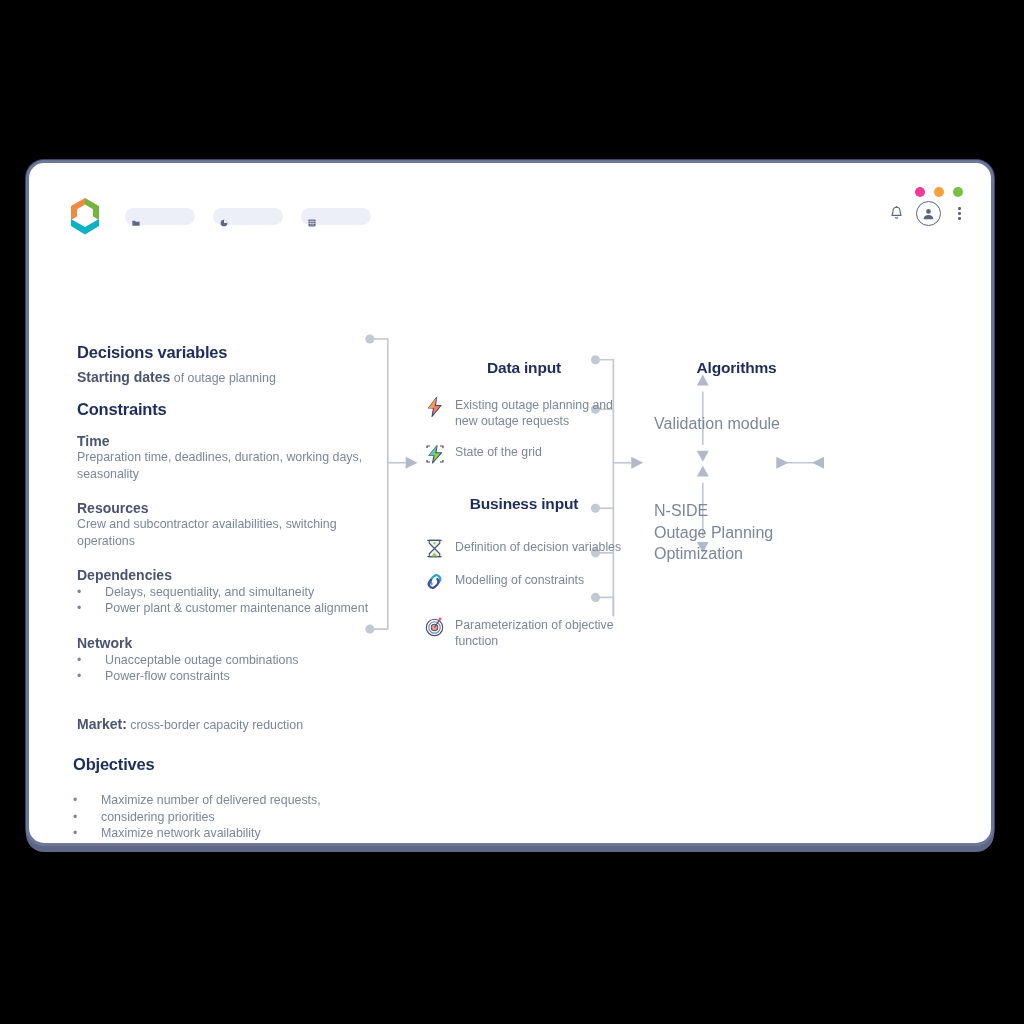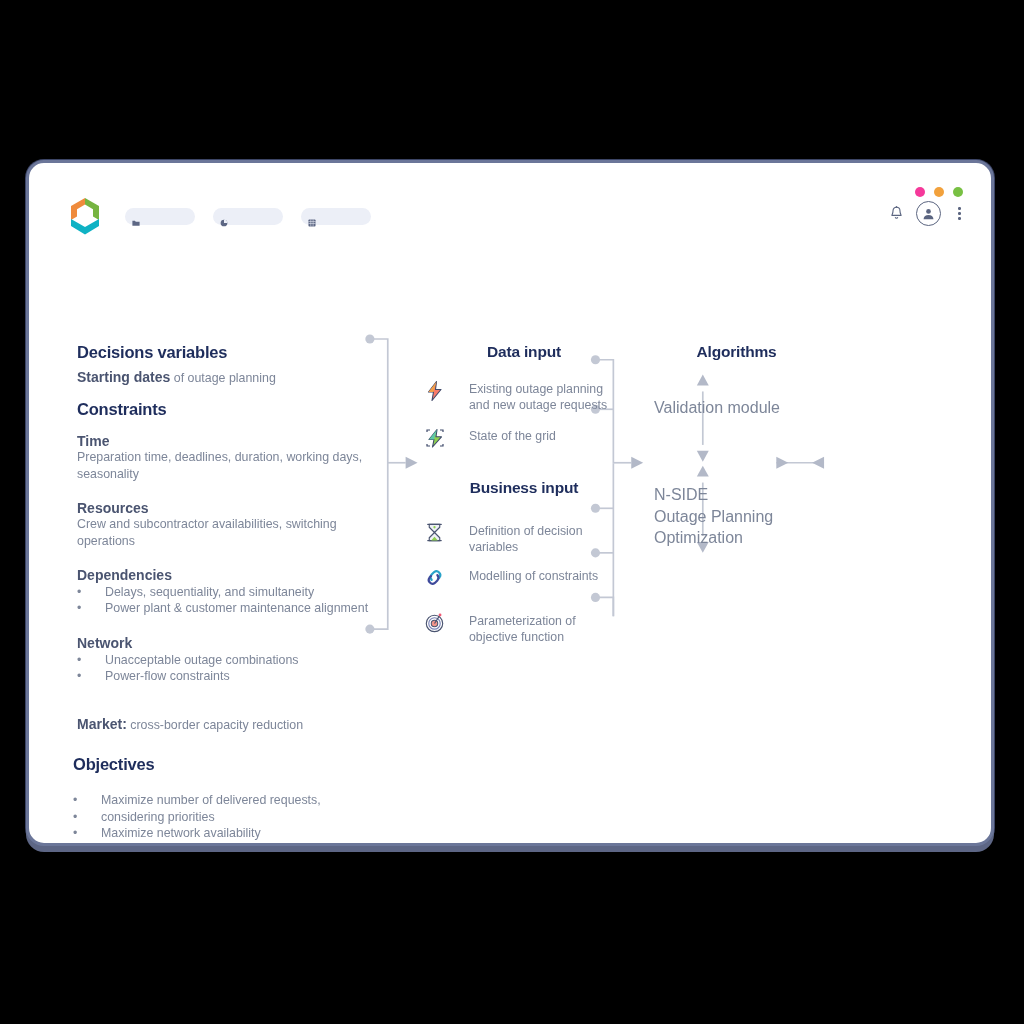--- a/index.html
+++ b/index.html
@@ -60,41 +60,41 @@
 
   
   .content { position: absolute; left: 0; top: 72px; width: 100%; height: calc(100% - 72px); }
 
   .h-main {
     font-size: 16.5px; font-weight: 700; color: #1e2d5c;
     letter-spacing: -0.2px;
   }
   .h-col {
     font-size: 15.5px; font-weight: 700; color: #1e2d5c;
-    letter-spacing: -0.2px; text-align: center;
+    letter-spacing: -0.2px; text-align: center; margin-top: 16px;
   }
   .sub-bold { font-size: 14px; font-weight: 700; color: #4a5470; }
   .body-txt { font-size: 12.4px; color: #7d8699; line-height: 1.32; }
 
   
   .left-col { position: absolute; left: 48px; top: 108px; width: 300px; }
   .mt6 { margin-top: 6px; }
   .mt14 { margin-top: 14px; }
   .mt18 { margin-top: 18px; }
 
   .bullets { margin-top: 1px; }
   .brow { display: flex; font-size: 12.4px; color: #7d8699; line-height: 1.33; }
   .brow .bdot { width: 28px; flex: 0 0 28px; color: #7d8699; }
   .brow .btxt { flex: 1; }
 
   .objectives { position: absolute; left: 44px; top: 520px; width: 440px; }
 
   
   .mid-col { position: absolute; left: 395px; top: 108px; width: 200px; }
-  .item { display: flex; align-items: flex-start; gap: 23px; margin-top: 13px; }
+  .item { display: flex; align-items: flex-start; gap: 9px; margin-top: 13px; }
   .item .glyph { flex: 0 0 22px; width: 22px; height: 22px; margin-top: -1px; }
   .item .lbl { font-size: 12.3px; color: #7d8699; line-height: 1.3; padding-top: 1px; }
 
   
   .alg-col { position: absolute; left: 625px; top: 108px; width: 165px; }
   .alg-txt { font-size: 16px; color: #7d8699; line-height: 1.33; }
 
   
   .out-col { position: absolute; left: 800px; top: 108px; width: 150px; text-align: center; }
   .check-wrap { margin-top: 72px; display: flex; justify-content: center; }

